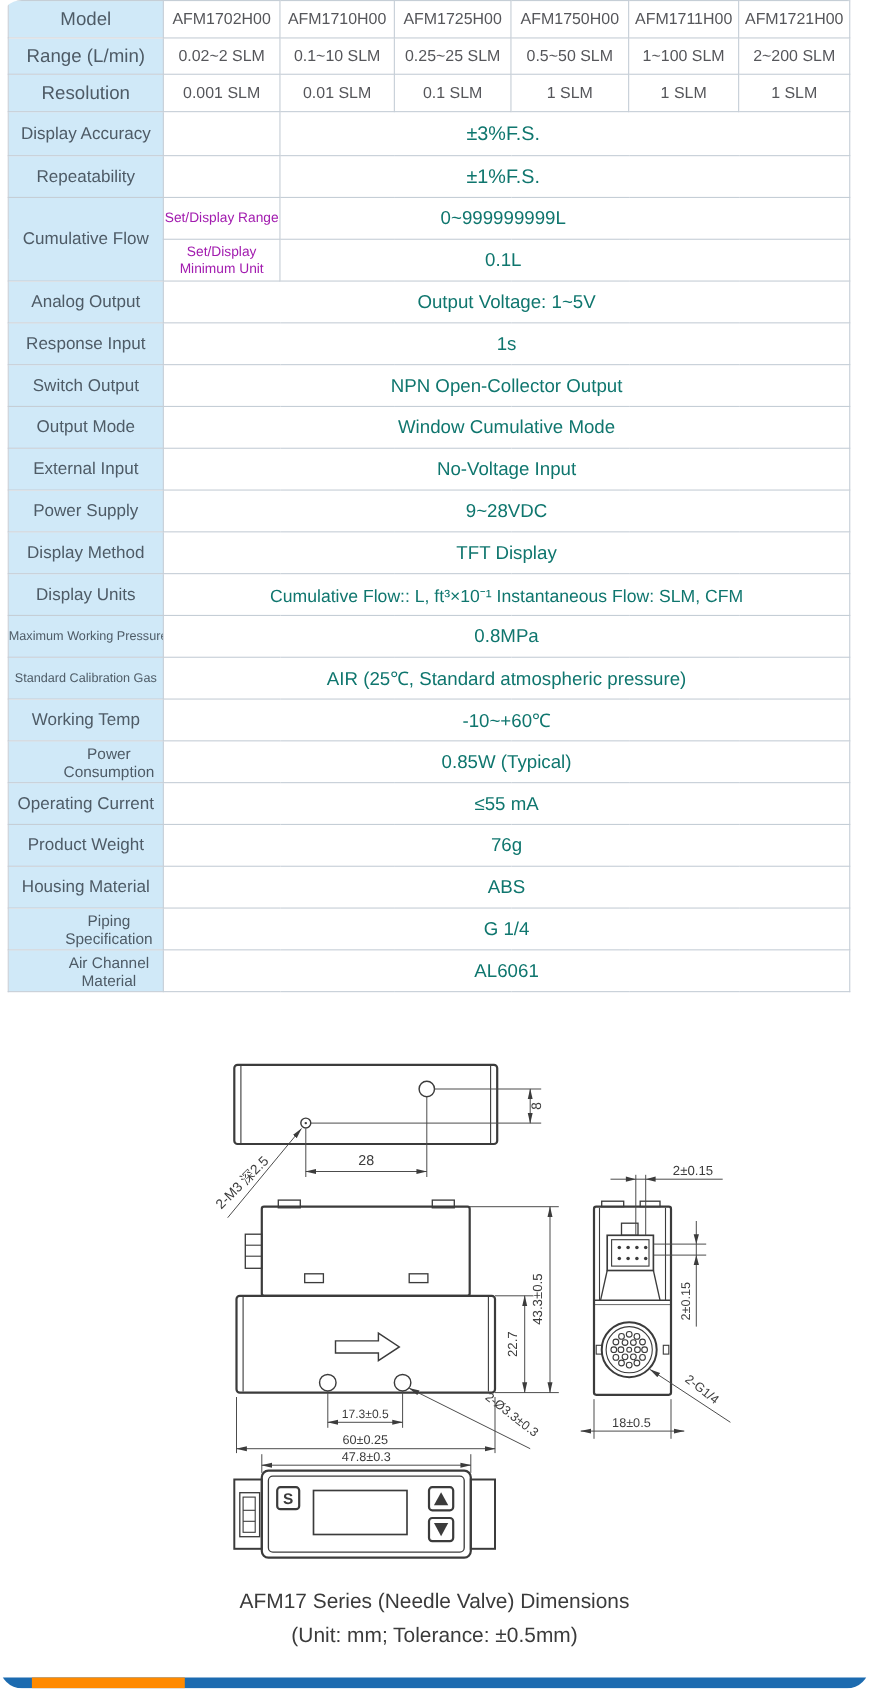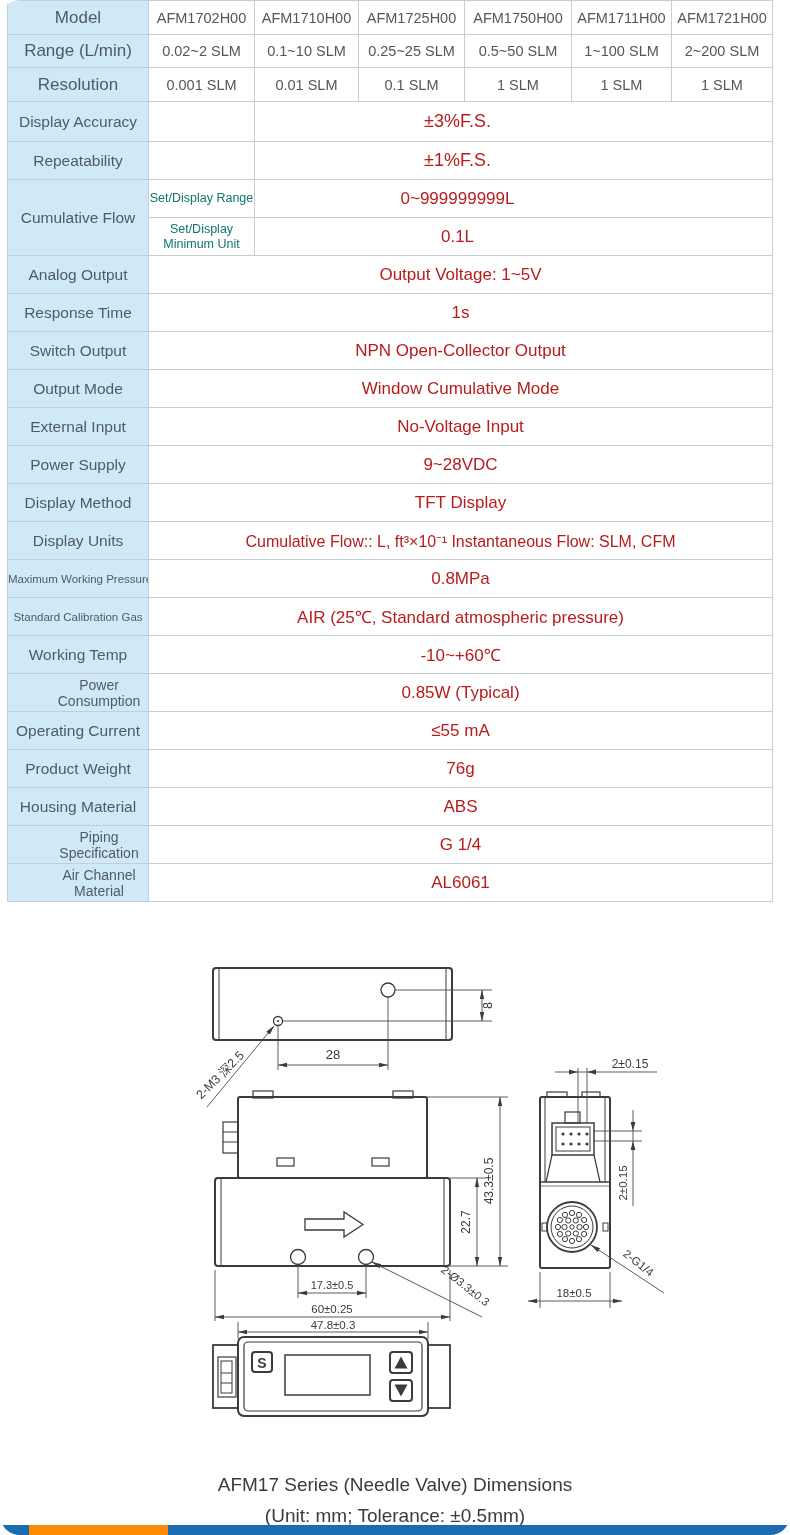--- a/index.html
+++ b/index.html
@@ -7,33 +7,33 @@
         font-family:"Liberation Sans", sans-serif;border-radius:20px;}
   
   table.spec{border-collapse:collapse;table-layout:fixed;width:765px;margin:0 0 0 7px;}
   table.spec th,table.spec td{border:1px solid #c5ced6;padding:0;text-align:center;
         vertical-align:middle;font-weight:normal;overflow:hidden;}
   th.lbl{background:#d0e9f8;color:#4e5b66;font-size:15.5px;}
   th.lbl.lg{font-size:17px;}
   th.lbl.md{font-size:14px;padding-left:42px;}
   th.lbl.sm{font-size:11.5px;white-space:nowrap;}
   td.mv{font-size:14.5px;color:#55565a;}
-  td.val{font-size:17px;color:#b91c1c;}
+  td.val{font-size:17px;color:#0f766e;}
   td.val.big{font-size:18px;}
   td.val.units{font-size:16px;}
   td.val.shift{padding-right:112px;}
-  td.sub{font-size:12.5px;color:#0f766e;line-height:1.15;}
+  td.sub{font-size:12.5px;color:#a21caf;line-height:1.15;}
   tr.r1{height:34px;} tr.r2{height:33px;} tr.r3{height:34px;} tr.r4{height:40px;}
   tr.r38{height:38px;}
   
   .drawing{position:absolute;left:0;top:940px;width:790px;height:480px;padding-left:30px;}
   .drawing svg{display:block;}
   
   .caption{position:absolute;left:0;top:1441px;width:790px;text-align:center;
-        color:#3b3b3b;font-size:19px;line-height:31px;margin-top:28px;}
+        color:#3b3b3b;font-size:19px;line-height:31px;}
   
   .footer-bar{position:absolute;left:0;top:1525px;width:790px;height:10px;background:#1c6bb0;}
   .footer-orange{position:absolute;left:29px;top:0;width:139px;height:10px;background:#ff8a00;}
 </style>
 </head>
 <body>
 
 <div class="page">
 
   <table class="spec">
@@ -91,21 +91,21 @@
     </tr>
     <tr class="r38">
       <td class="sub">Set/Display Minimum Unit</td>
       <td class="val shift" colspan="5">0.1L</td>
     </tr>
     <tr class="r38">
       <th class="lbl">Analog Output</th>
       <td class="val" colspan="6">Output Voltage: 1~5V</td>
     </tr>
     <tr class="r38">
-      <th class="lbl">Response Time</th>
+      <th class="lbl">Response Input</th>
       <td class="val" colspan="6">1s</td>
     </tr>
     <tr class="r38">
       <th class="lbl">Switch Output</th>
       <td class="val" colspan="6">NPN Open-Collector Output</td>
     </tr>
     <tr class="r38">
       <th class="lbl">Output Mode</th>
       <td class="val" colspan="6">Window Cumulative Mode</td>
     </tr>

